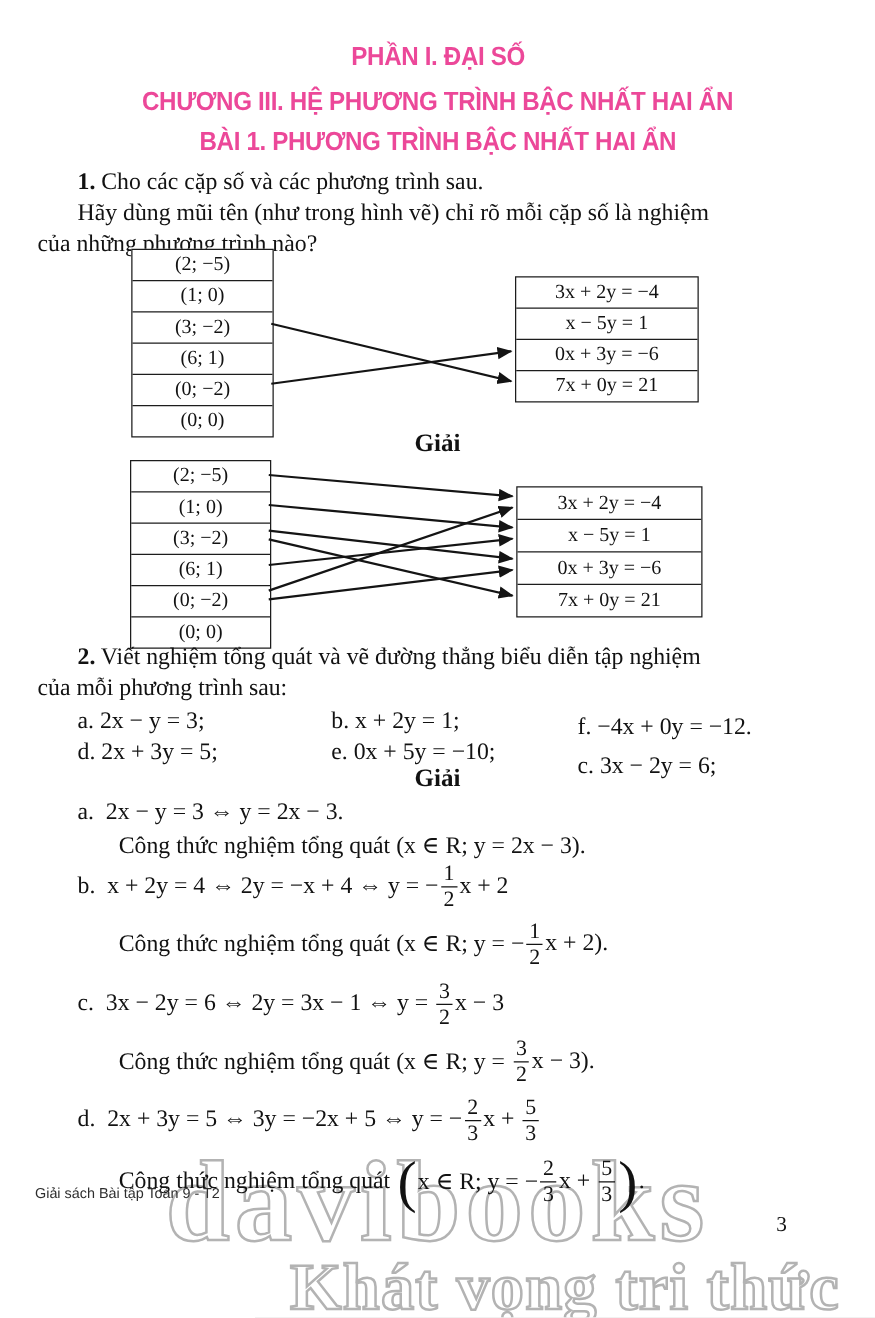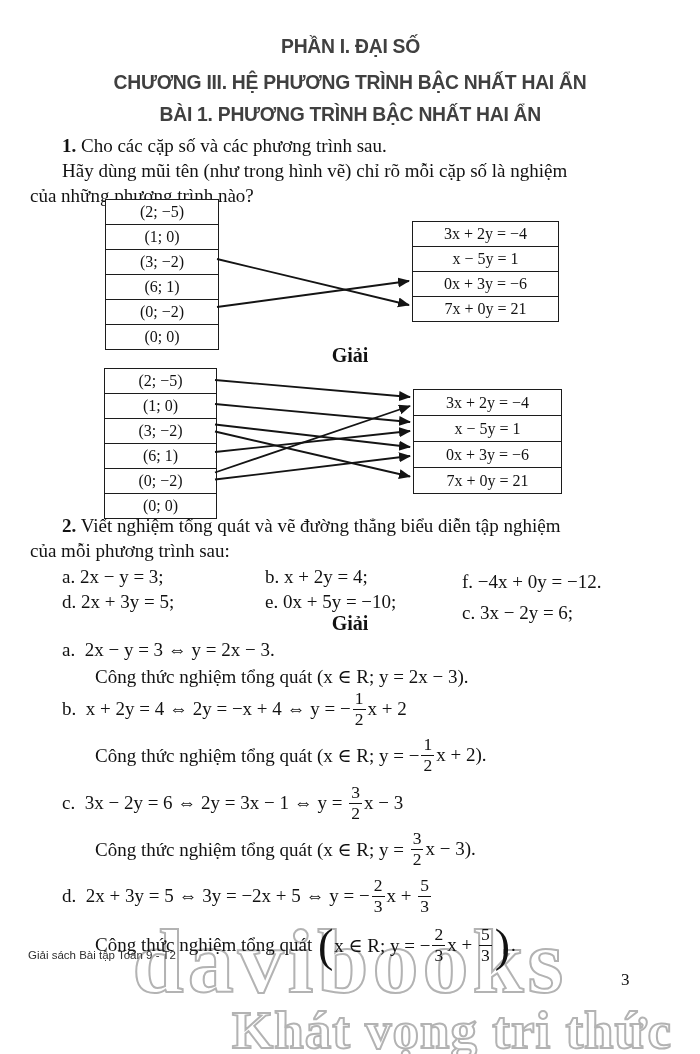--- a/index.html
+++ b/index.html
@@ -1,21 +1,21 @@
 <!DOCTYPE html>
 <html><head>
 <meta charset="utf-8">
 <style>
   html,body{margin:0;padding:0;background:#e8e8e8;}
   .page{position:relative;width:700px;height:1054px;background:#ffffff;overflow:hidden;
         font-family:"Liberation Serif","DejaVu Serif",serif;color:#121212;}
 
   
   .title{position:absolute;width:100%;text-align:center;
-         font-family:"Liberation Sans","DejaVu Sans",sans-serif;font-weight:700;font-size:21px;color:#404040;}
+         font-family:"Liberation Sans","DejaVu Sans",sans-serif;font-weight:700;font-size:21px;color:#ec4899;}
   .title>span{display:inline-block;transform:scaleX(0.92);letter-spacing:-0.3px;white-space:pre;}
 
   
   .bline{position:absolute;font-size:19px;white-space:pre;line-height:24px;}
   .bold{font-weight:700;}
 
   
   .vtable{position:absolute;border:1.6px solid #1c1c1c;background:#fff;}
   .vtable .trow{height:24px;line-height:24px;text-align:center;font-size:16px;border-top:1.6px solid #1c1c1c;white-space:pre;}
   .vtable.rh25 .trow{height:25px;line-height:25px;}
@@ -111,21 +111,21 @@
       <line x1="215" y1="452" x2="410" y2="431" stroke="#141414" stroke-width="1.8" marker-end="url(#ah2)"></line>
       <line x1="215" y1="424.5" x2="410" y2="447" stroke="#141414" stroke-width="1.8" marker-end="url(#ah2)"></line>
       <line x1="215" y1="479.5" x2="410" y2="456" stroke="#141414" stroke-width="1.8" marker-end="url(#ah2)"></line>
       <line x1="215" y1="431.5" x2="410" y2="476.5" stroke="#141414" stroke-width="1.8" marker-end="url(#ah2)"></line>
     </svg>
 
   <div class="bline" style="left:62px;top:514px;"><span class="bold">2.</span><span> Viết nghiệm tổng quát và vẽ đường thẳng biểu diễn tập nghiệm</span></div>
   <div class="bline" style="left:30px;top:539px;">của mỗi phương trình sau:</div>
 
   <div class="bline" style="left:62px;top:565px;">a. 2x − y = 3;</div>
-  <div class="bline" style="left:265px;top:565px;">b. x + 2y = 4;</div>
+  <div class="bline" style="left:265px;top:565px;">b. x + 2y = 1;</div>
   <div class="bline" style="left:462px;top:565px;margin-top:36px;">c. 3x − 2y = 6;</div>
   <div class="bline" style="left:62px;top:590px;">d. 2x + 3y = 5;</div>
   <div class="bline" style="left:265px;top:590px;">e. 0x + 5y = −10;</div>
   <div class="bline" style="left:462px;top:570px;">f. −4x + 0y = −12.</div>
 
   <div class="giai" style="top:612px;">Giải</div>
 
   <div class="mathline" style="left:62px;top:638px;height:24px;"><span class="mt">a.  2x − y = 3 ⇔ y = 2x − 3.</span></div>
   <div class="mathline" style="left:95px;top:664px;height:24px;"><span class="mt">Công thức nghiệm tổng quát (x ∈ R; y = 2x − 3).</span></div>
   <div class="mathline" style="left:62px;top:686px;height:46px;"><span class="mt">b.  x + 2y = 4 ⇔ 2y = −x + 4 ⇔ y = −</span><span class="frac"><span class="fn">1</span><span class="fd">2</span></span><span class="mt">x + 2</span></div>

